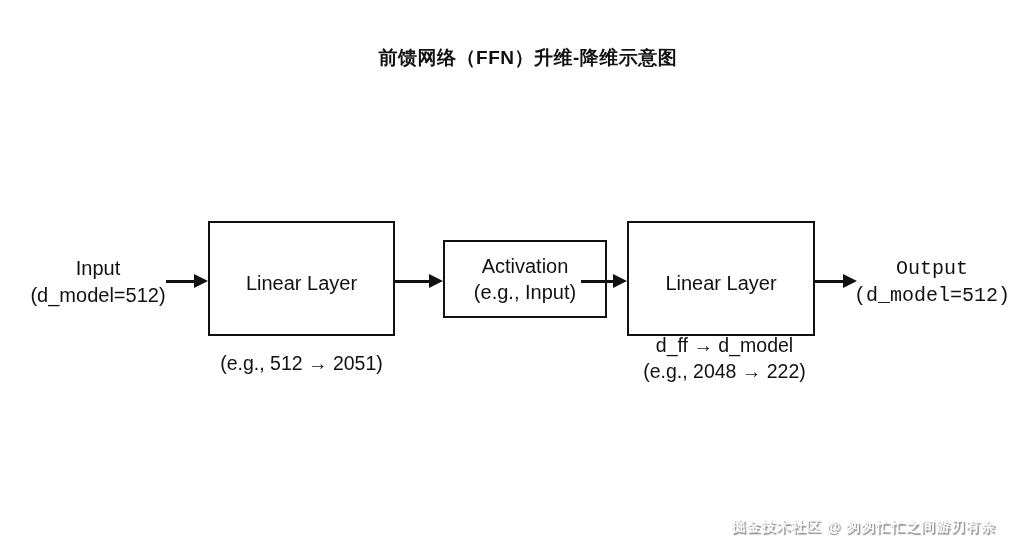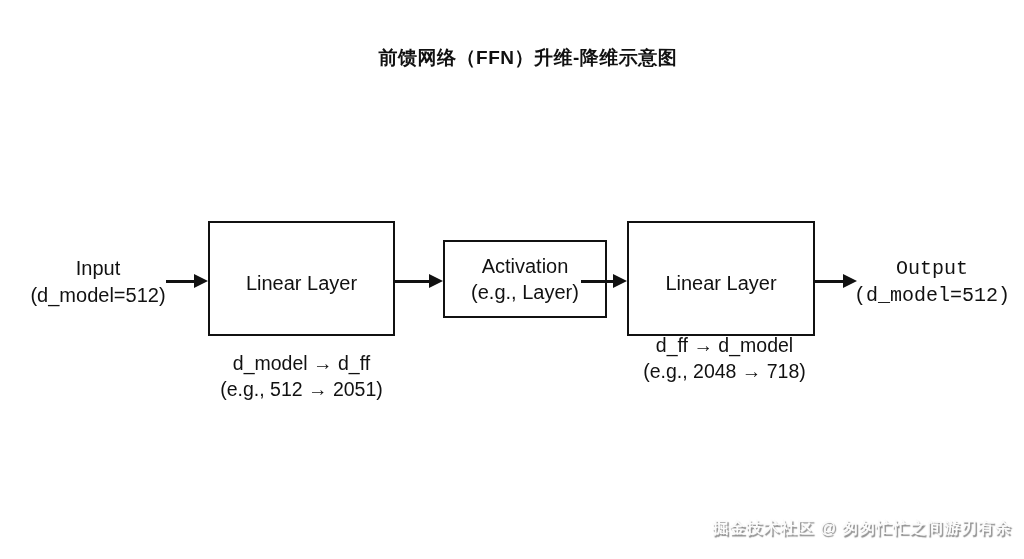--- a/index.html
+++ b/index.html
@@ -76,23 +76,23 @@
   .arrow-head{
     flex:0 0 auto;
     width:0;height:0;
     border-left:14px solid var(--ink);
     border-top:7px solid transparent;
     border-bottom:7px solid transparent;
   }
   
   .watermark{
     position:absolute;
-    right:12px;
+    right:28px;
     top:518px;
-    font-size:16px;
+    font-size:14px;
     font-weight:bold;
     letter-spacing:1px;
     color:var(--wm-fill);
     text-shadow:1.5px 1.5px 1px var(--wm-shadow);
     white-space:nowrap;
   }
   span,div{cursor:default;}
 </style>
 </head>
 <body>
@@ -117,21 +117,21 @@
     <div>Linear Layer</div>
   </div>
 
   <div class="flow-arrow" style="left:395px; top:273px; width:48px;">
     <span class="arrow-line"></span>
     <span class="arrow-head"></span>
   </div>
 
   <div class="node" style="left:443px; top:240px; width:164px; height:78px;">
     <div>Activation</div>
-    <div>(e.g., Layer)</div>
+    <div>(e.g., Input)</div>
   </div>
 
   <div class="flow-arrow" style="left:581px; top:273px; width:46px;">
     <span class="arrow-line"></span>
     <span class="arrow-head"></span>
   </div>
 
   <div class="node big" style="left:627px; top:221px; width:188px; height:115px;">
     <div>Linear Layer</div>
   </div>
@@ -140,24 +140,23 @@
     <span class="arrow-line"></span>
     <span class="arrow-head"></span>
   </div>
 
   <div class="io-label" style="left:852px; top:255px; width:160px;font-family:Liberation Mono, monospace;">
     <div>Output</div>
     <div>(d_model=512)</div>
   </div>
 
   <div class="caption" style="left:188px; top:350px; width:227px;">
-    <div>d_model → d_ff</div>
     <div>(e.g., 512 → 2051)</div>
   </div>
 
   <div class="caption" style="left:611px; top:332px; width:227px;">
     <div>d_ff → d_model</div>
-    <div>(e.g., 2048 → 718)</div>
+    <div>(e.g., 2048 → 222)</div>
   </div>
 
   <div class="watermark">掘金技术社区 @ 匆匆忙忙之间游刃有余</div>
 
 </div>
 
 </body></html>

